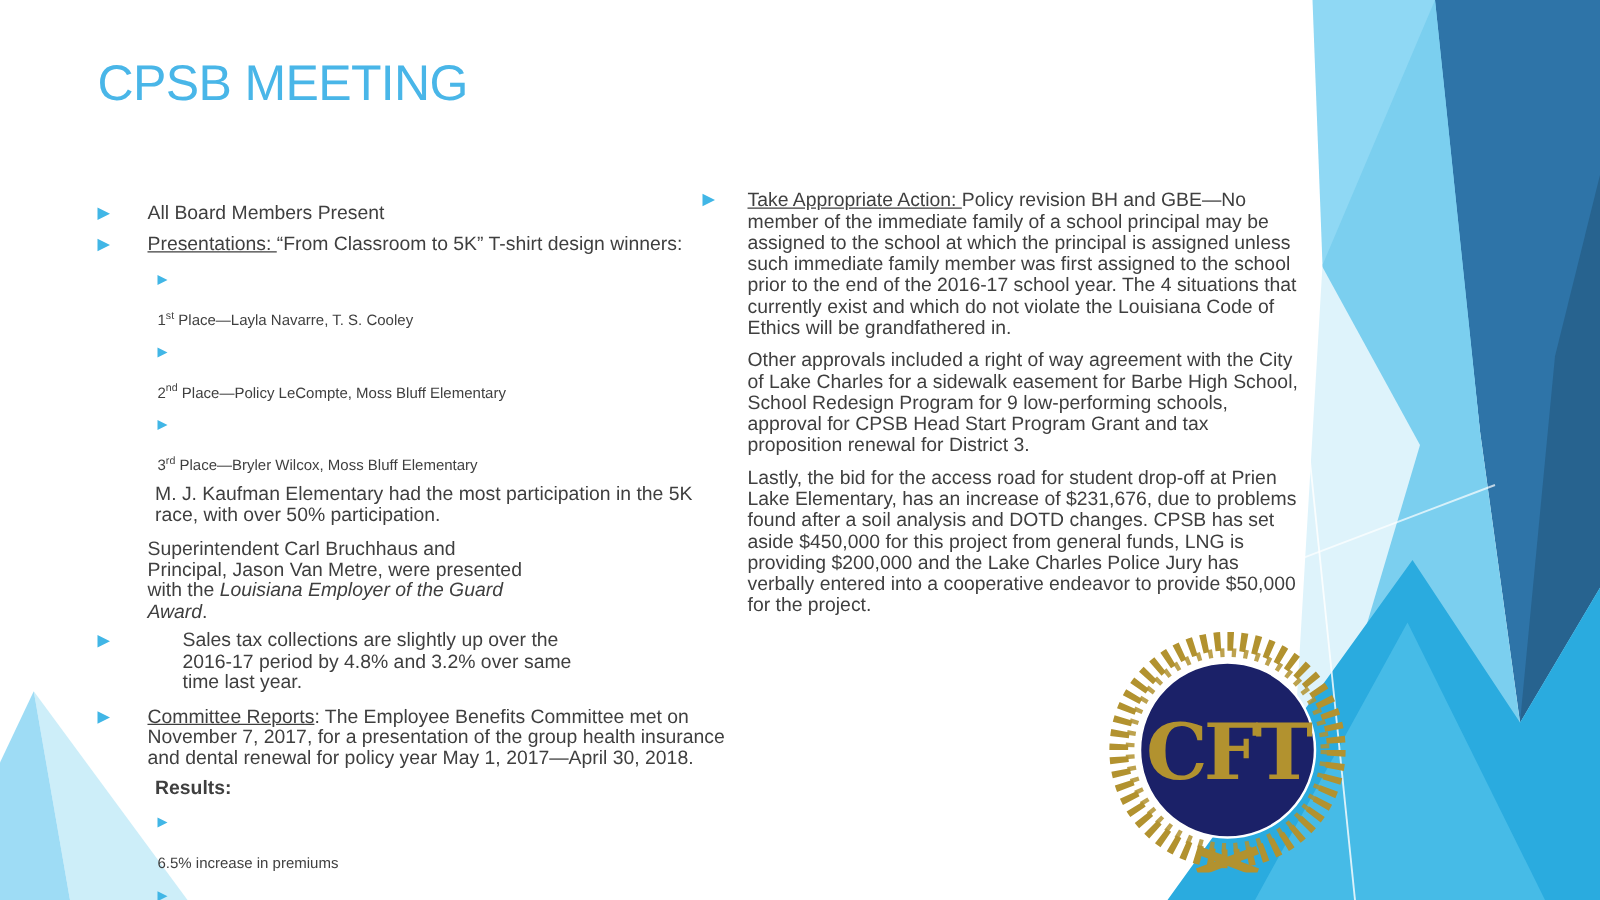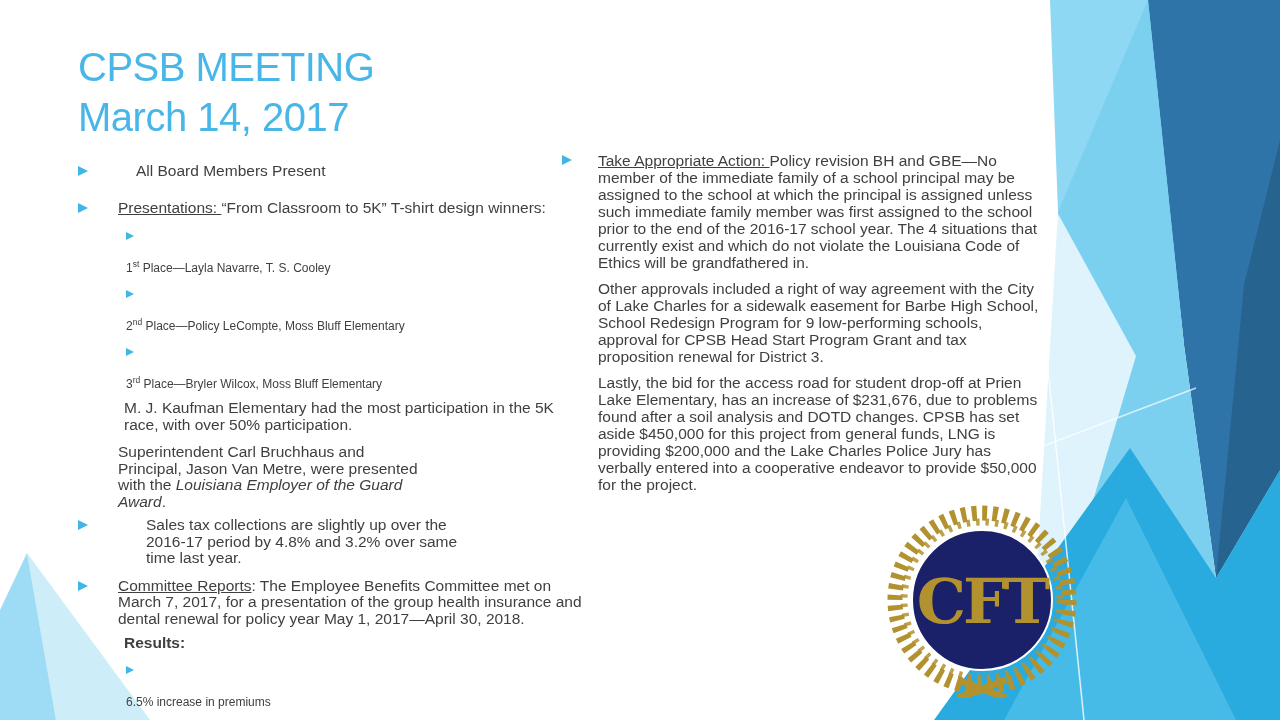--- a/index.html
+++ b/index.html
@@ -27,21 +27,21 @@
   .b1{font-size:15.5px;line-height:16.5px;}
   .b2{margin-left:48px;font-size:12px;line-height:13px;flex-direction:column;}
   .para{font-size:15.5px;line-height:16.5px;}
   .t{margin:0;}
   .u{text-decoration:underline;}
   sup{font-size:8.5px;vertical-align:super;line-height:0;}
   .p5{margin-left:46px;max-width:468px;}
   .p6{margin-left:40px;max-width:312px;}
   .p10{margin-left:46px;}
   .ind .t{padding-left:28px;max-width:334px;}
-  .m16{margin-bottom:20px;gap:18px;}.m14{margin-bottom:14px;}.m13{margin-bottom:13px;}
+  .m16{margin-bottom:8px;}.m14{margin-bottom:14px;}.m13{margin-bottom:13px;}
   .m12{margin-bottom:12px;font-weight:bold;}.m11{margin-bottom:11px;}.m9{margin-bottom:9px;}
   .m8{margin-bottom:8px;}.m7{margin-bottom:7px;}
 
   .rcol{position:absolute;left:562px;top:152px;width:486px;z-index:1;display:flex;color:#3f3f3f;}
   .rcol .acell{flex:0 0 36px;padding-top:3px;}
   .rtext{width:446px;font-size:15.5px;line-height:17px;}
   .rtext p{margin:0 0 9px 0;}
 
   .logo{position:absolute;left:884px;top:502px;width:196px;height:196px;z-index:3;}
 </style>
@@ -61,21 +61,20 @@
     <polygon points="1148,0 1184,345 1216,578 1098,720 1028,720 1058,212" fill="#7bcfef"></polygon>
     <polygon points="1056,210 1136,356 1028,720 958,720" fill="#ffffff" opacity="0.75"></polygon>
     <polygon points="934,720 1130,448 1216,578 1280,470 1280,720" fill="#2aabdf"></polygon>
     <polygon points="1004,720 1126,498 1236,720" fill="#49bde8" opacity="0.9"></polygon>
     <path d="M1036,252 L1084,720" stroke="#ffffff" stroke-width="1.5" opacity="0.8" fill="none"></path>
     <path d="M980,470 L1196,388" stroke="#ffffff" stroke-width="1.5" opacity="0.7" fill="none"></path>
   </svg>
 
   <div class="title">
     <div>CPSB MEETING</div>
-    <div>March 14, 2017</div>
   </div>
 
   <div class="lcol">
 
     <div class="row b1 m16">
       <span class="acell">
           <span class="tri"></span>
         </span>
       <p class="t"><span>All Board Members Present</span></p>
     </div>
@@ -121,21 +120,21 @@
       <span class="acell">
           <span class="tri"></span>
         </span>
       <p class="t"><span>Sales tax collections are slightly up over the 2016-17 period by 4.8% and 3.2% over same time last year.</span></p>
     </div>
 
     <div class="row b1 m8">
       <span class="acell">
           <span class="tri"></span>
         </span>
-      <p class="t"><span class="u">Committee Reports</span><span>: The Employee Benefits Committee met on March 7, 2017, for a presentation of the group health insurance and dental renewal for policy year May 1, 2017—April 30, 2018.</span></p>
+      <p class="t"><span class="u">Committee Reports</span><span>: The Employee Benefits Committee met on November 7, 2017, for a presentation of the group health insurance and dental renewal for policy year May 1, 2017—April 30, 2018.</span></p>
     </div>
 
     <div class="para p10 m12">
       <p class="t">Results:</p>
     </div>
 
     <div class="row b2 m14">
       <span class="acell">
           <span class="tri"></span>
         </span>

